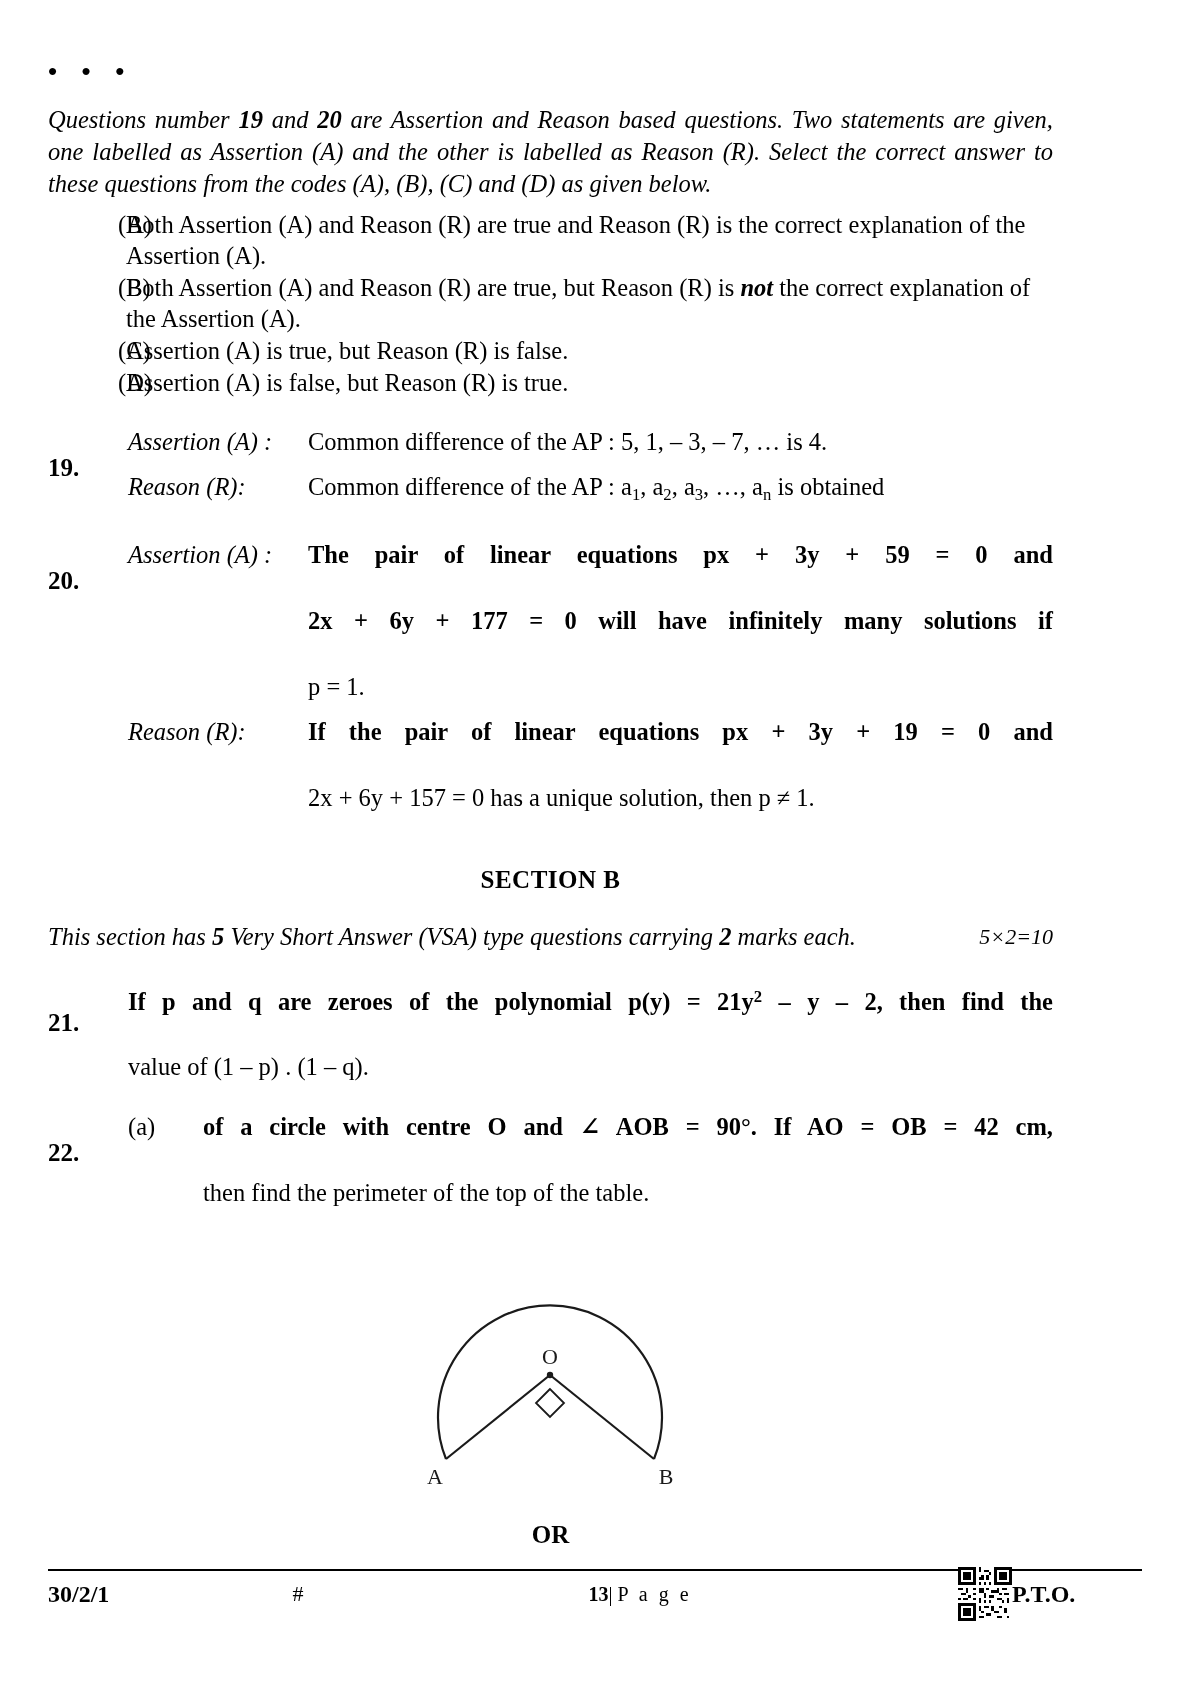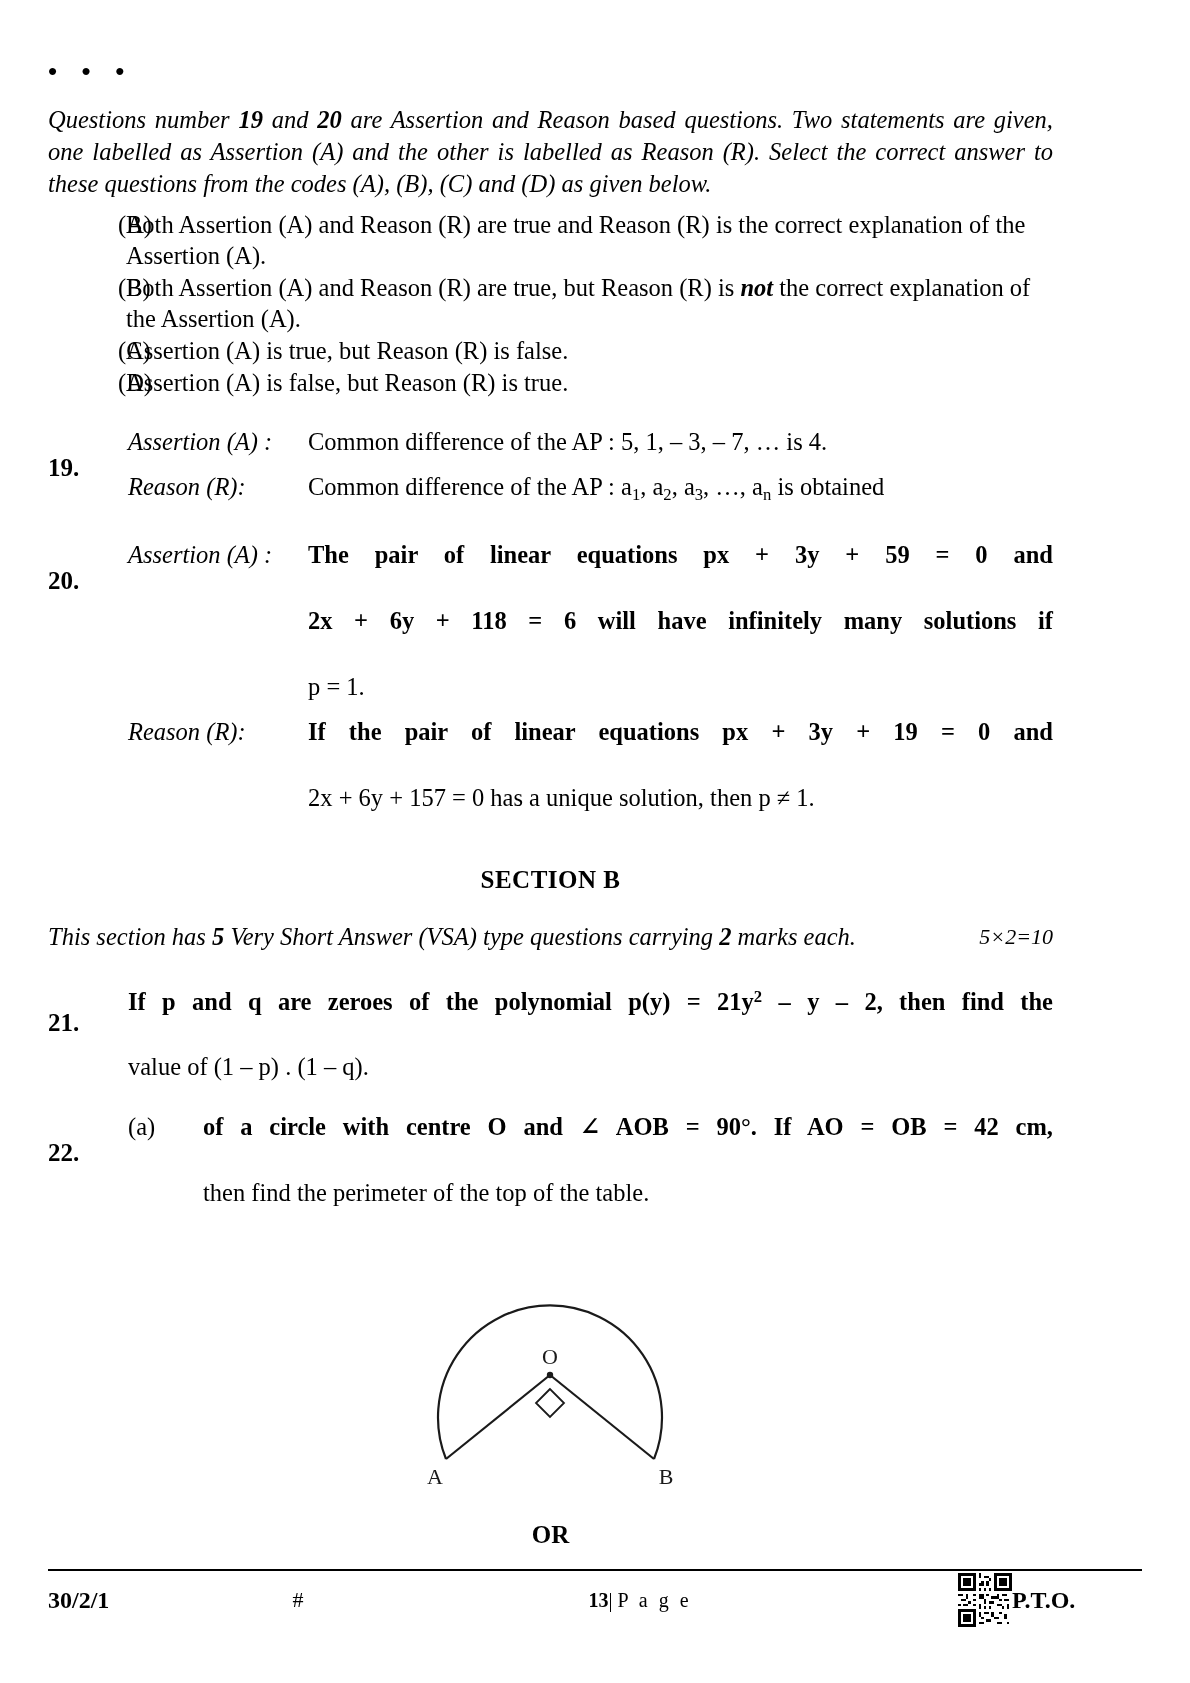--- a/index.html
+++ b/index.html
@@ -154,21 +154,21 @@
     position: absolute;
     left: 48px;
     right: 48px;
     bottom: 112px;
     border-top: 2px solid #000;
   }
   .footer {
     position: absolute;
     left: 48px;
     right: 48px;
-    bottom: 58px;
+    bottom: 64px;
     height: 50px;
     display: flex;
     align-items: center;
     font-size: 24px;
   }
   .f-code { font-weight: 700; flex: 0 0 160px; }
   .f-hash { flex: 0 0 180px; text-align: center; font-size: 22px; }
   .f-page { flex: 1; text-align: center; font-size: 20px; }
   .f-page b { font-weight: 700; }
   .f-page .pw { letter-spacing: 3px; }
@@ -235,21 +235,21 @@
     </div>
 
     <div class="qrow">
       <div class="qnum">20.</div>
       <div class="qbody">
 
         <div class="ar-row">
           <div class="ar-label">Assertion (A) :</div>
           <div class="ar-text">
             <span class="jline spread">The pair of linear equations px + 3y + 59 = 0 and</span>
-            <span class="jline spread">2x + 6y + 118 = 6 will have infinitely many solutions if</span>
+            <span class="jline spread">2x + 6y + 177 = 0 will have infinitely many solutions if</span>
             <span class="jline">p = 1.</span>
           </div>
         </div>
 
         <div class="ar-row">
           <div class="ar-label">Reason (R):</div>
           <div class="ar-text">
             <span class="jline spread">If the pair of linear equations px + 3y + 19 = 0 and</span>
             <span class="jline">2x + 6y + 157 = 0 has a unique solution, then p ≠ 1.</span>
           </div>

